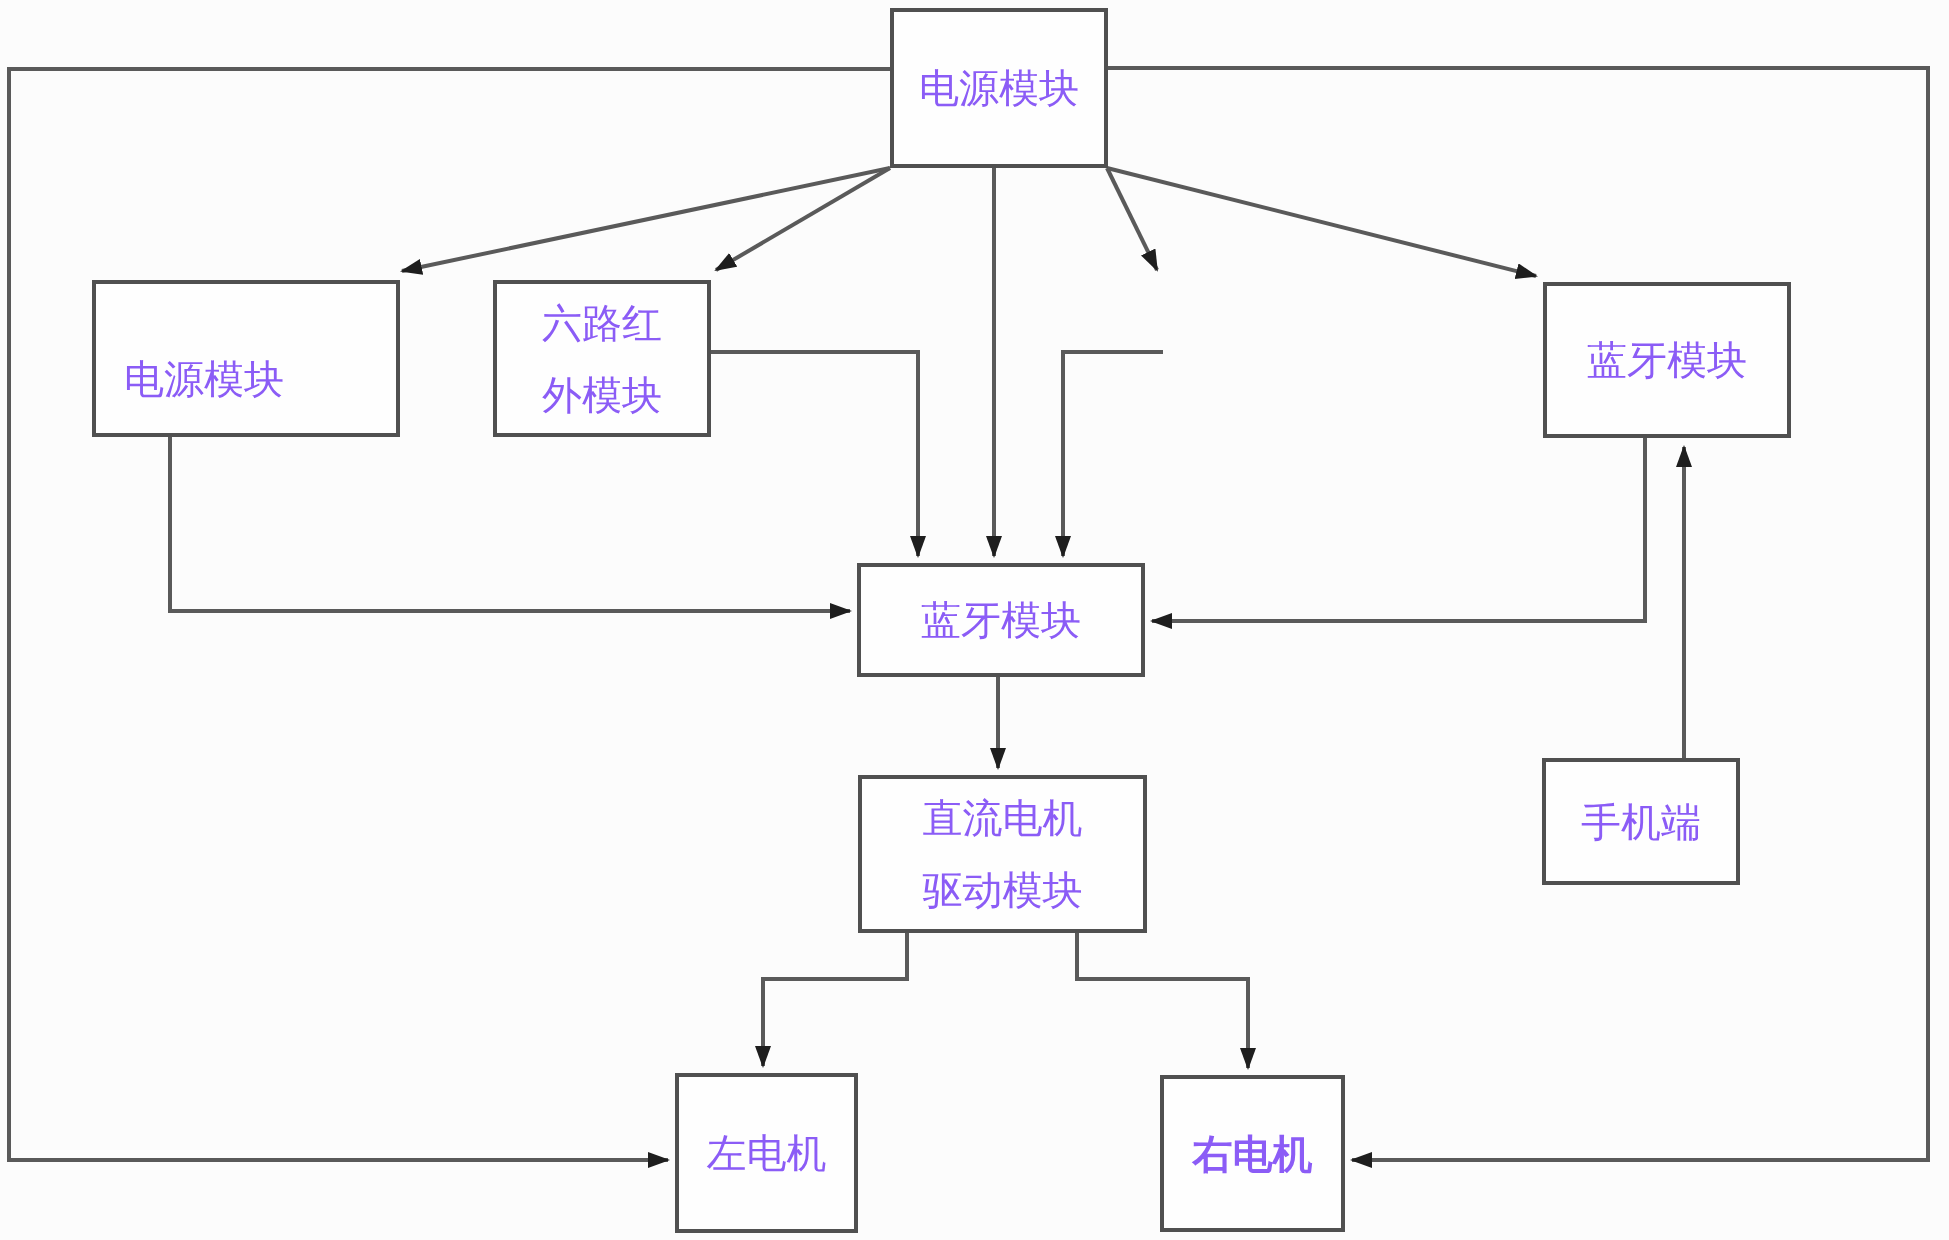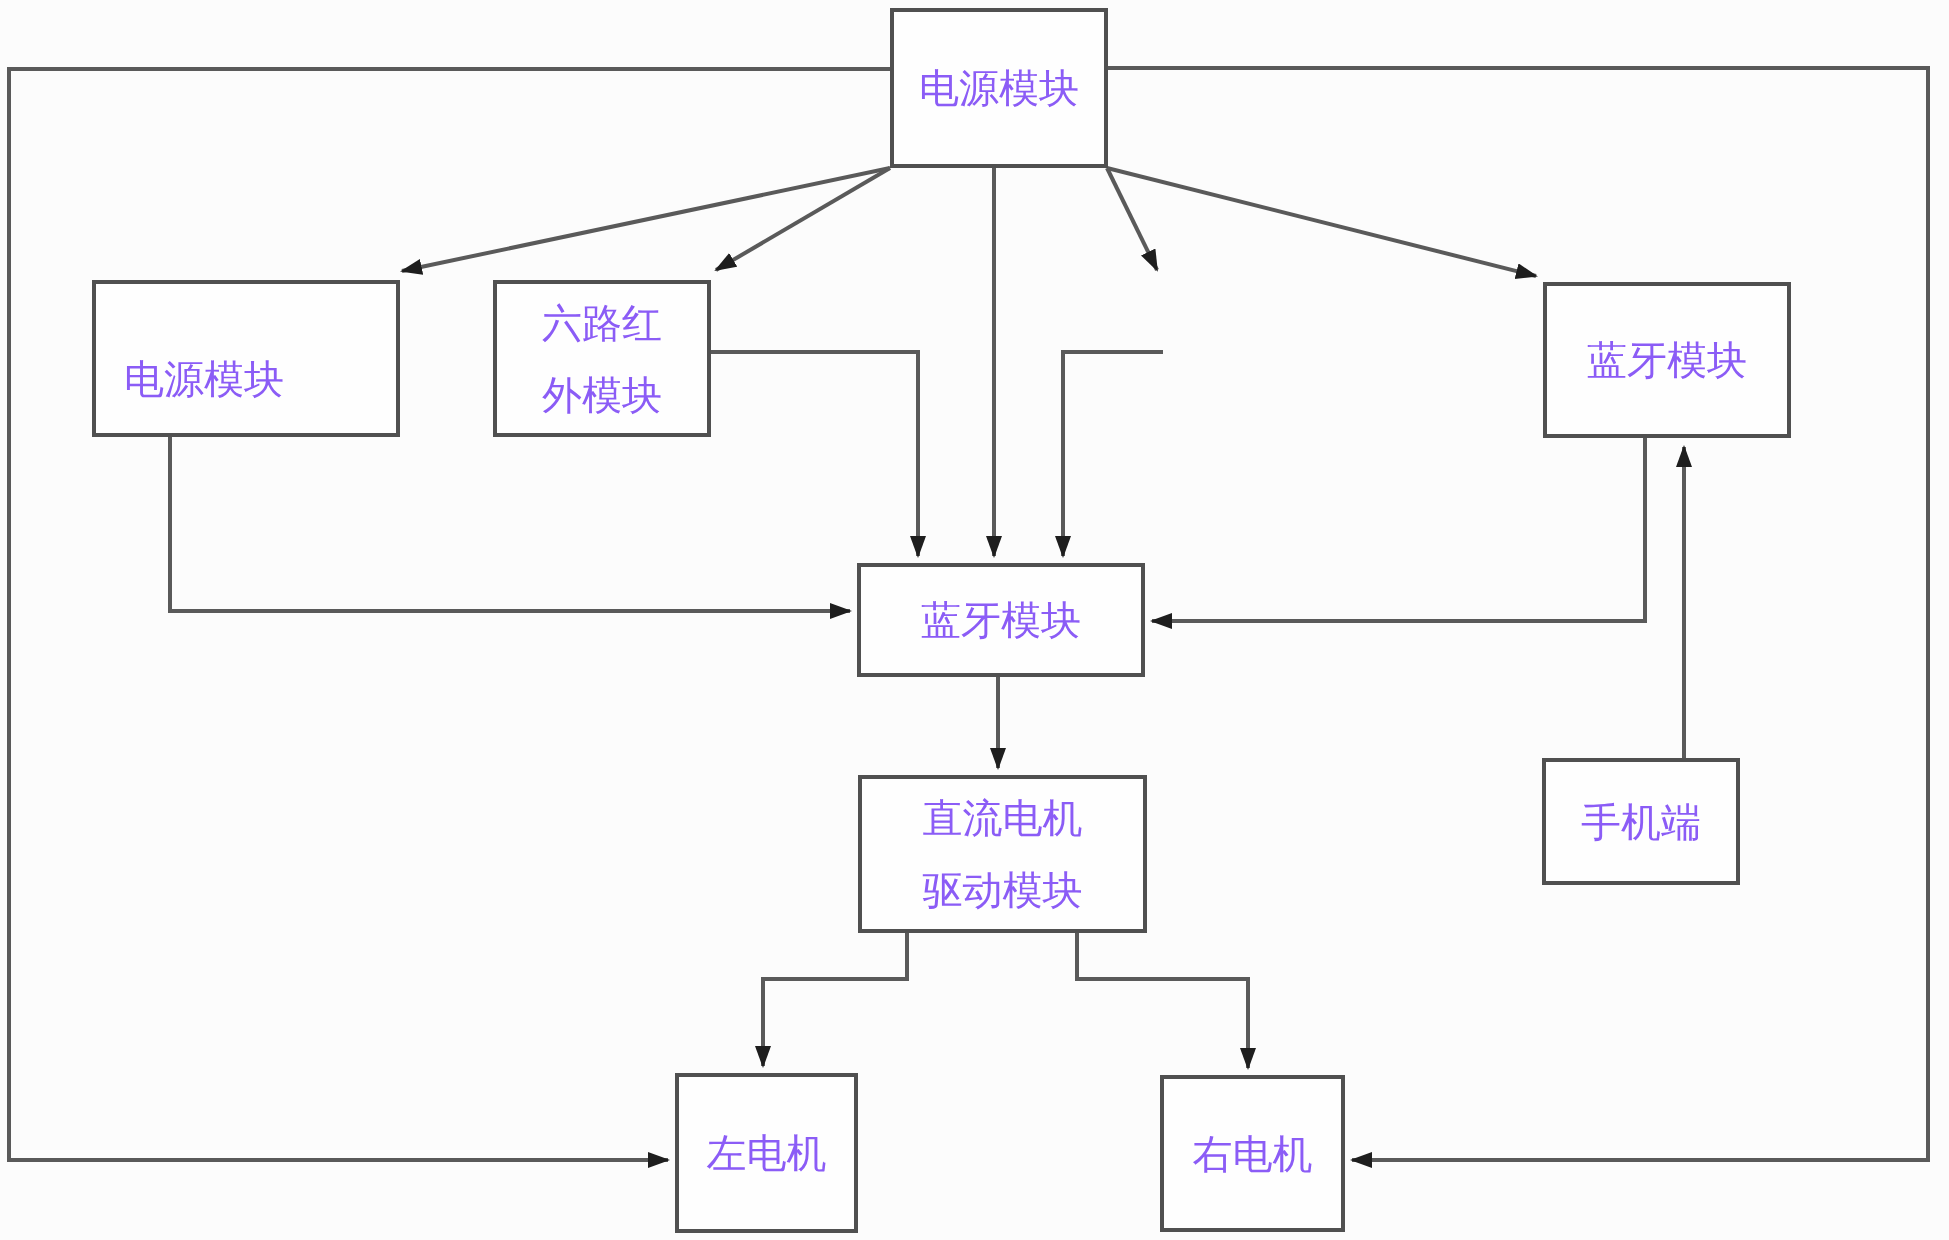--- a/index.html
+++ b/index.html
@@ -91,17 +91,17 @@
   </div>
 
   <div class="node" style="left:1542px;top:758px;width:198px;height:127px;">
     <span>手机端</span>
   </div>
 
   <div class="node" style="left:675px;top:1073px;width:183px;height:160px;">
     <span>左电机</span>
   </div>
 
-  <div class="node" style="left:1160px;top:1075px;width:185px;height:157px;">
+  <div class="node" style="left:1160px;top:1075px;width:185px;height:157px;font-weight:bold;">
     <span>右电机</span>
   </div>
 
 </div>
 
 </body></html>

